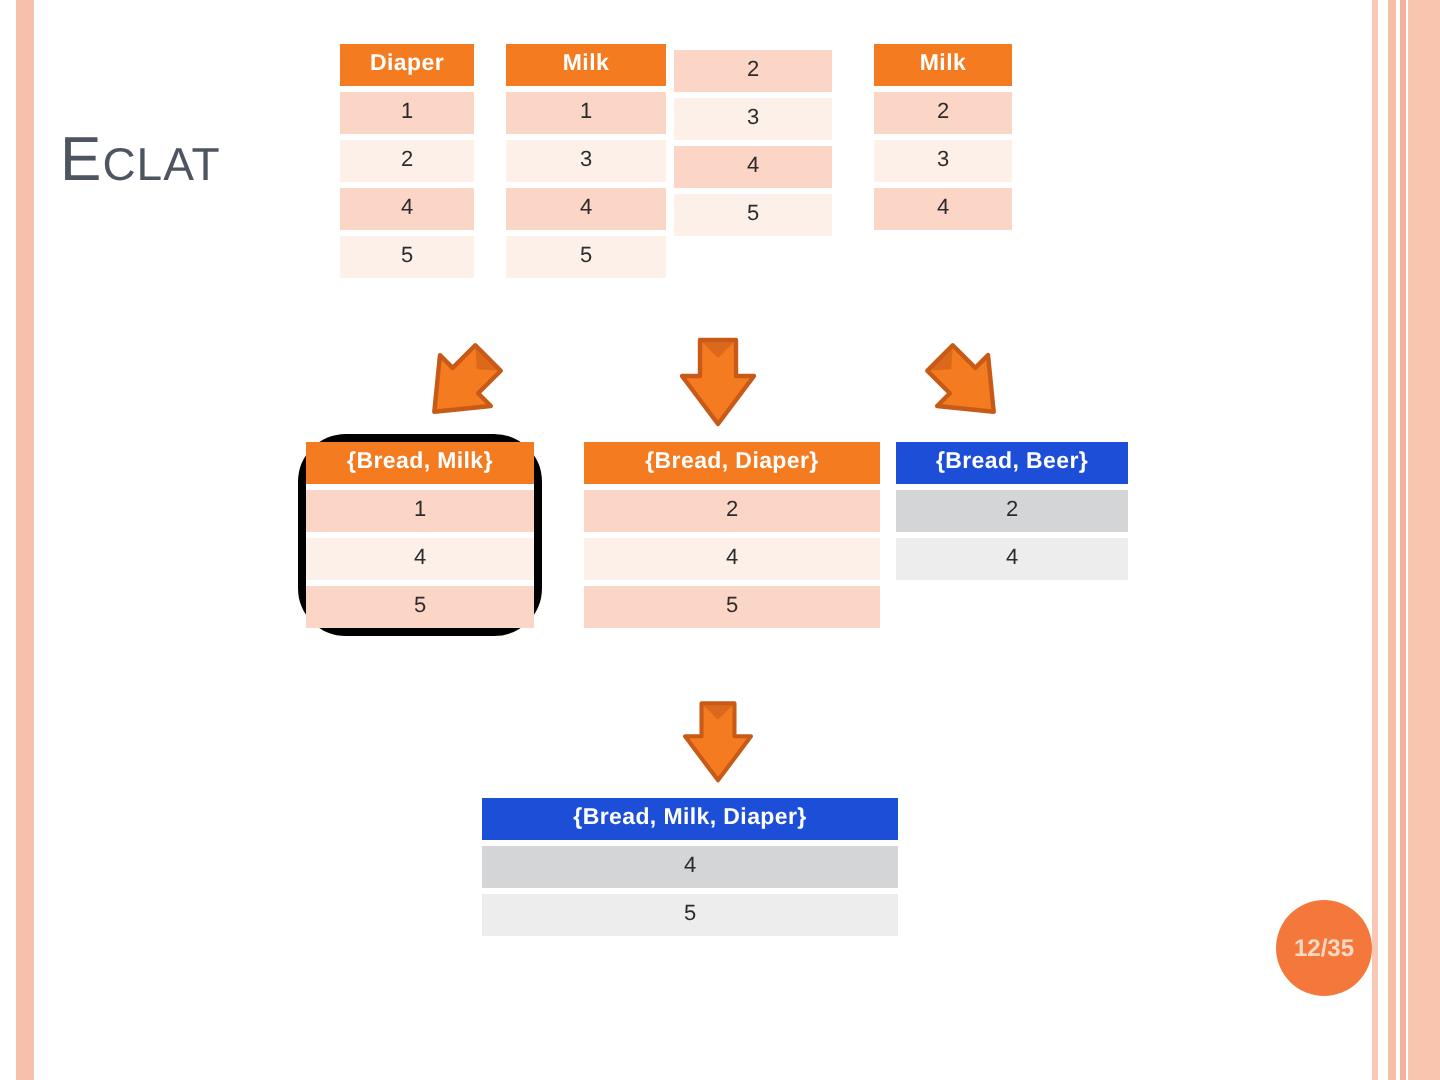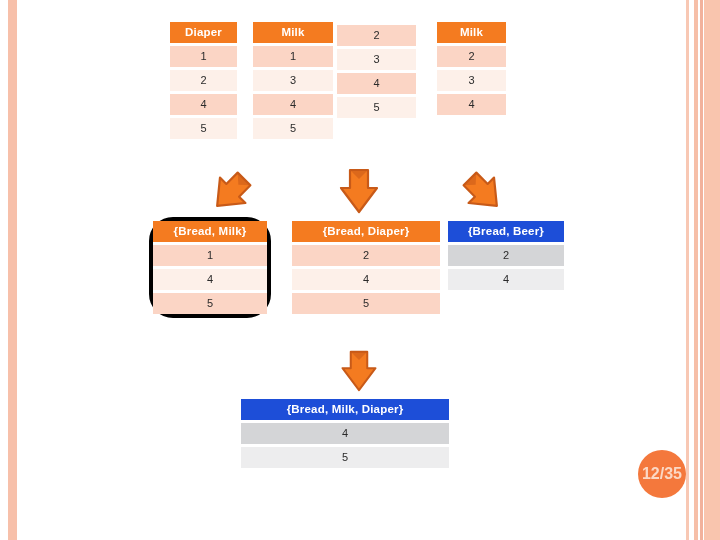--- a/index.html
+++ b/index.html
@@ -78,37 +78,40 @@
   
   #page-badge {
     position: absolute;
     left: 638px;
     top: 450px;
     width: 48px;
     height: 48px;
     border-radius: 50%;
     background: #F4783C;
     color: #FBD8C4;
-    font-size: 16px;
+    font-size: 12px;
     font-weight: bold;
     text-align: center;
     line-height: 48px;
   }
 </style>
 </head>
 <body>
 
 <div id="slide">
 
   <div class="stripe stripe-left"></div>
   <div class="stripe stripe-r1"></div>
   <div class="stripe stripe-r2"></div>
   <div class="stripe stripe-r3"></div>
   <div class="stripe stripe-r4"></div>
 
+  <div id="eclat-title">
+    <span class="cap">E</span><span class="sm">CLAT</span>
+  </div>
 
   <div class="tbl theme-orange" style="left:170px; top:22px; width:67px;">
     <div class="hdr">Diaper</div>
     <div class="spacer"></div>
     <div class="cell r0">1</div>
     <div class="spacer"></div>
     <div class="cell r1">2</div>
     <div class="spacer"></div>
     <div class="cell r0">4</div>
     <div class="spacer"></div>

